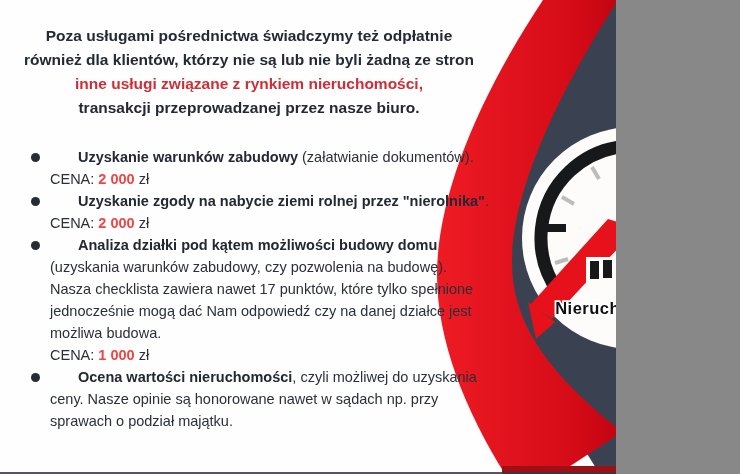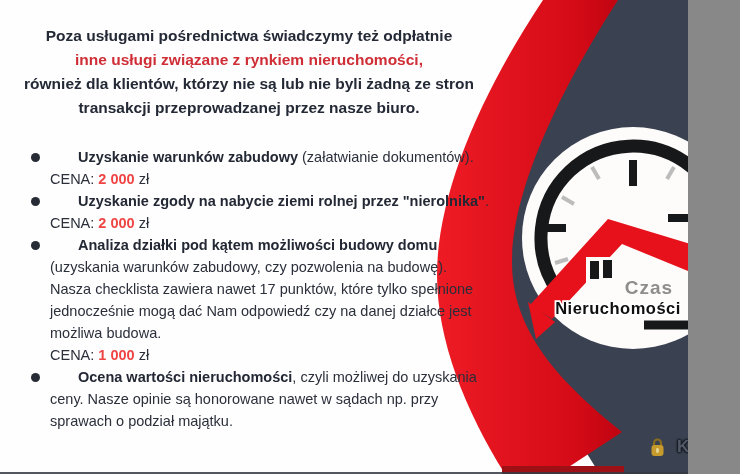--- a/index.html
+++ b/index.html
@@ -1,17 +1,17 @@
 <!DOCTYPE html>
 <html><head>
 <meta charset="utf-8">
 <style>
   html,body{margin:0;padding:0;background:#888;}
   #stage{
-    position:relative;width:688px;height:474px;background:#fefefe;
+    position:relative;width:616px;height:474px;background:#fefefe;
     overflow:hidden;font-family:"Liberation Sans","DejaVu Sans",sans-serif;
   }
   
   .header{
     position:absolute;left:6px;top:24px;width:486px;text-align:center;
     font-weight:bold;font-size:15.5px;line-height:24px;color:#242936;
   }
   .header .hline{white-space:nowrap;}
   .header .red{color:#cf2e36;}
   
@@ -61,22 +61,22 @@
          C560,90 512,190 512,262
          C512,332 560,382 622,432
          L558,474 L505,474
          C465,410 437,340 437,275
          C437,195 480,95 543,0 Z" fill="url(#redgrad)"></path>
     <rect x="502" y="466" width="122" height="8" fill="#9c1016"></rect>
   </svg>
 
   <div class="header">
     <div class="hline">Poza usługami pośrednictwa świadczymy też odpłatnie</div>
+    <div class="hline">również dla klientów, którzy nie są lub nie byli żadną ze stron</div>
     <div class="hline red">inne usługi związane z rynkiem nieruchomości,</div>
-    <div class="hline">również dla klientów, którzy nie są lub nie byli żadną ze stron</div>
     <div class="hline">transakcji przeprowadzanej przez nasze biuro.</div>
   </div>
 
   <div class="services">
 
     <div class="svc">
       <span class="dot"></span>
       <b>Uzyskanie warunków zabudowy</b><span> (załatwianie dokumentów).</span>
       <div class="cena">
         <span>CENA:</span>

